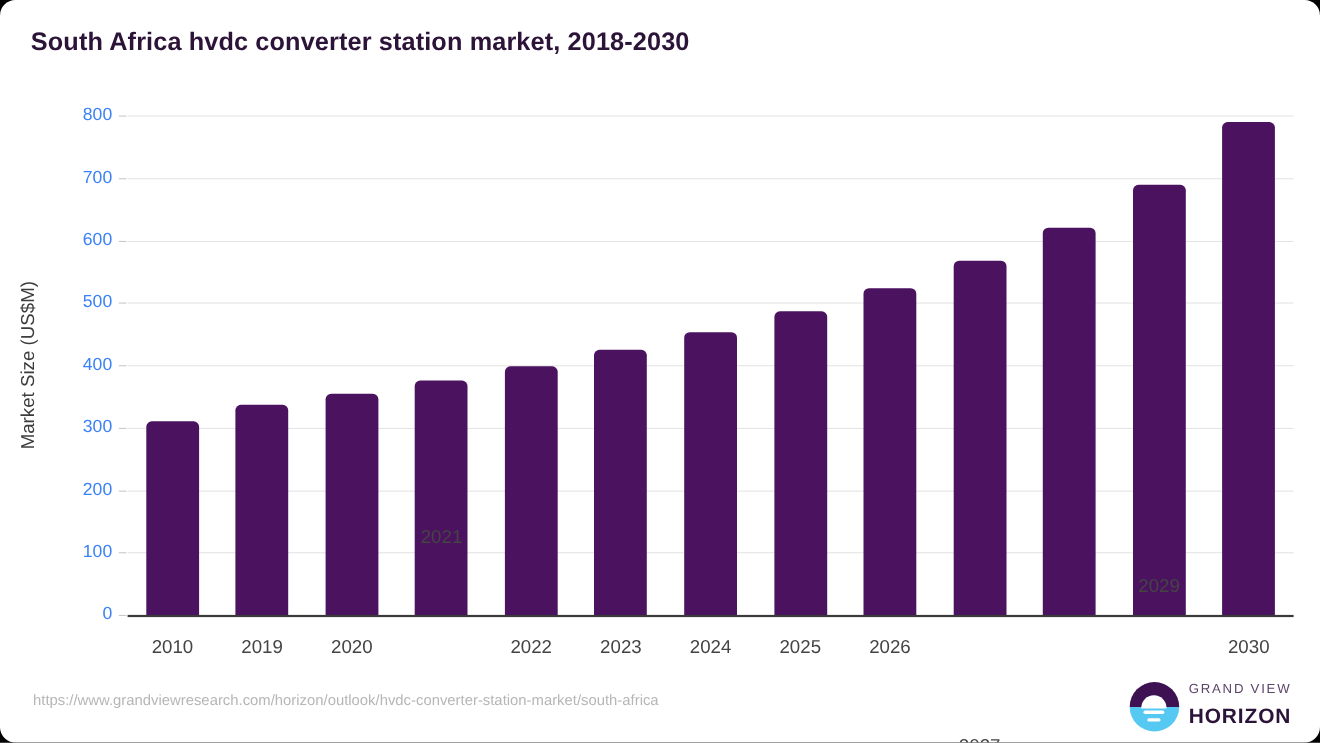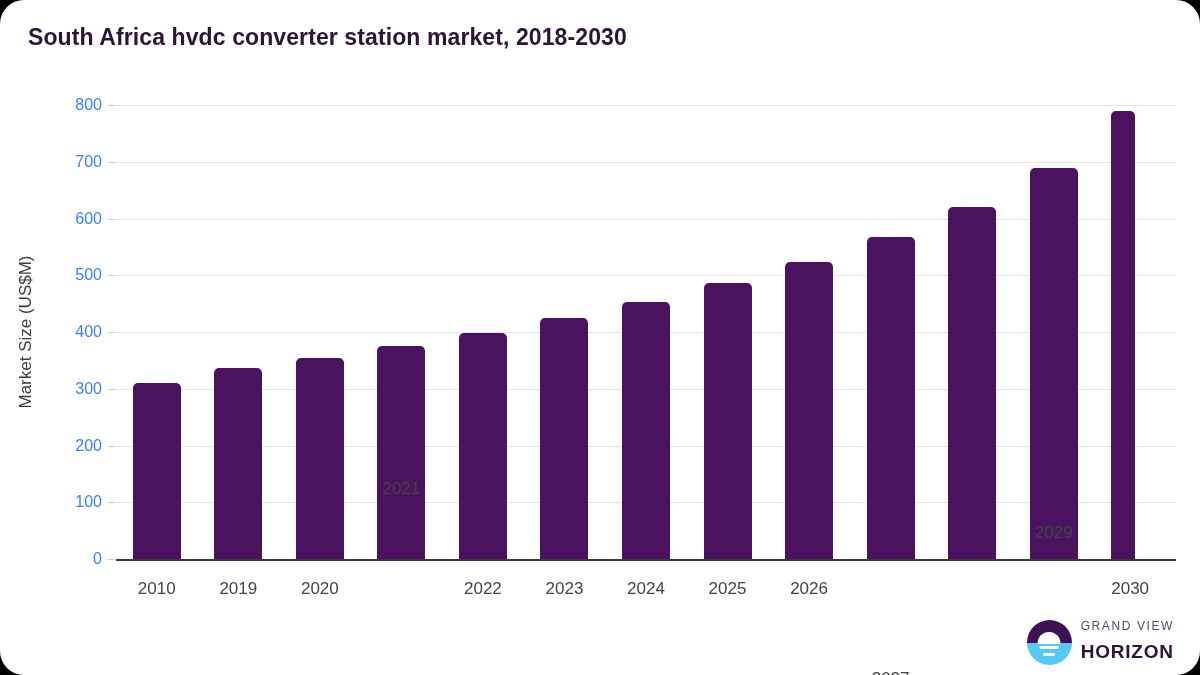--- a/index.html
+++ b/index.html
@@ -12,21 +12,21 @@
     height: 675px;
     overflow: hidden;
     font-family: "Liberation Sans", sans-serif;
   }
   #card {
     position: absolute;
     left: 0; top: 0;
     width: 1200px;
     height: 675px;
     background: #ffffff;
-    border-radius: 24px;
+    border-radius: 14px;
     overflow: hidden;
     box-sizing: border-box;
   }
   #chart-title {
     position: absolute;
     left: 28px;
     top: 24px;
     font-size: 23px;
     font-weight: bold;
     color: #2c1338;
@@ -265,29 +265,30 @@
           <div class="xtick-label">2027</div>
         </div>
         <div class="bar-group" style="left: 832.154px; width: 48px; height: 338px;">
           <div class="bar" title="2028: 620" style="height: 351.85px; background: rgb(75, 18, 96);"></div>
           <div class="xtick-label">2028</div>
         </div>
         <div class="bar-group" style="left: 913.692px; width: 48px; height: 510px;">
           <div class="bar" title="2029: 689" style="height: 391.007px; background: rgb(75, 18, 96);"></div>
           <div class="xtick-label">2029</div>
         </div>
-        <div class="bar-group" style="left: 995.231px; width: 24px; height: 454px; text-decoration: underline;">
+        <div class="bar-group" style="left: 995.231px; width: 48px; height: 454px; text-decoration: underline;">
           <div class="bar" title="2030: 790" style="height: 448.325px; background: rgb(75, 18, 96);"></div>
           <div class="xtick-label">2030</div>
         </div>
       </div>
   </div>
 
   <div id="axis-baseline"></div>
 
+  <div id="source-url">https://www.grandviewresearch.com/horizon/outlook/hvdc-converter-station-market/south-africa</div>
 
   <div id="logo">
     <div id="logo-mark">
       <div id="logo-dome"></div>
       <div class="logo-bar" id="logo-bar-1"></div>
       <div class="logo-bar" id="logo-bar-2"></div>
     </div>
     <div id="logo-text">
       <div id="logo-top">GRAND VIEW</div>
       <div id="logo-bottom">HORIZON</div>

